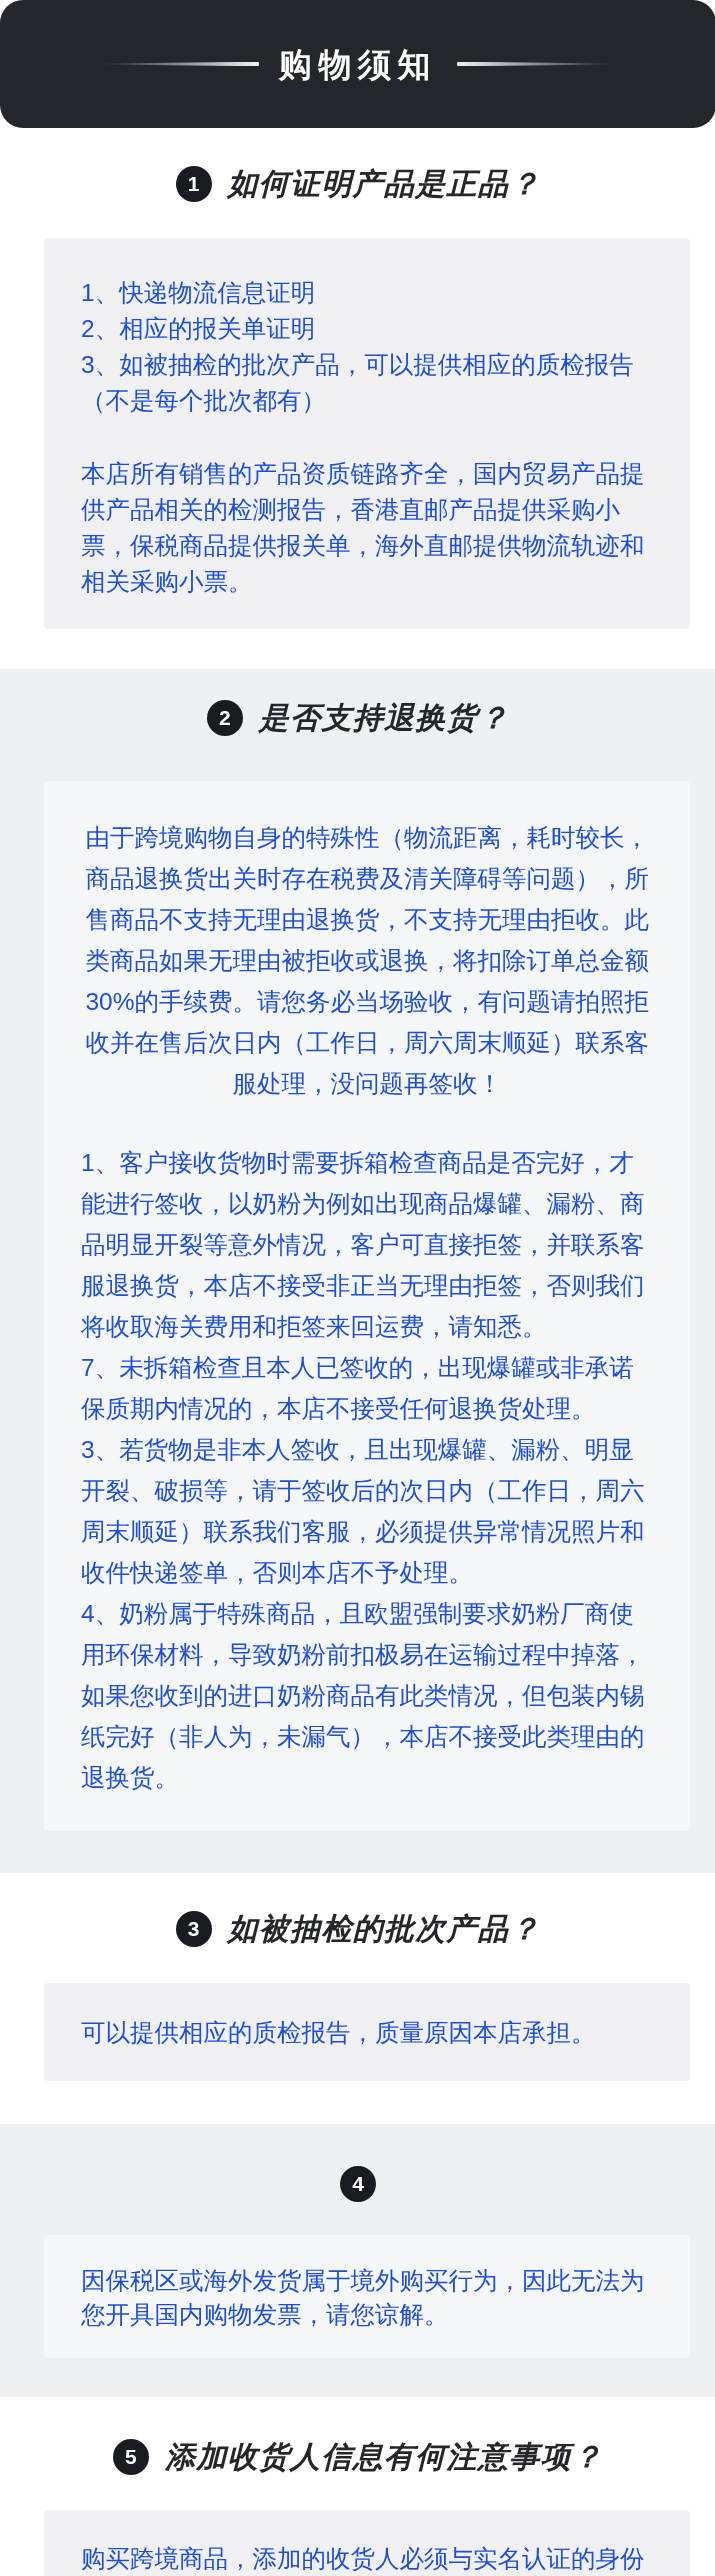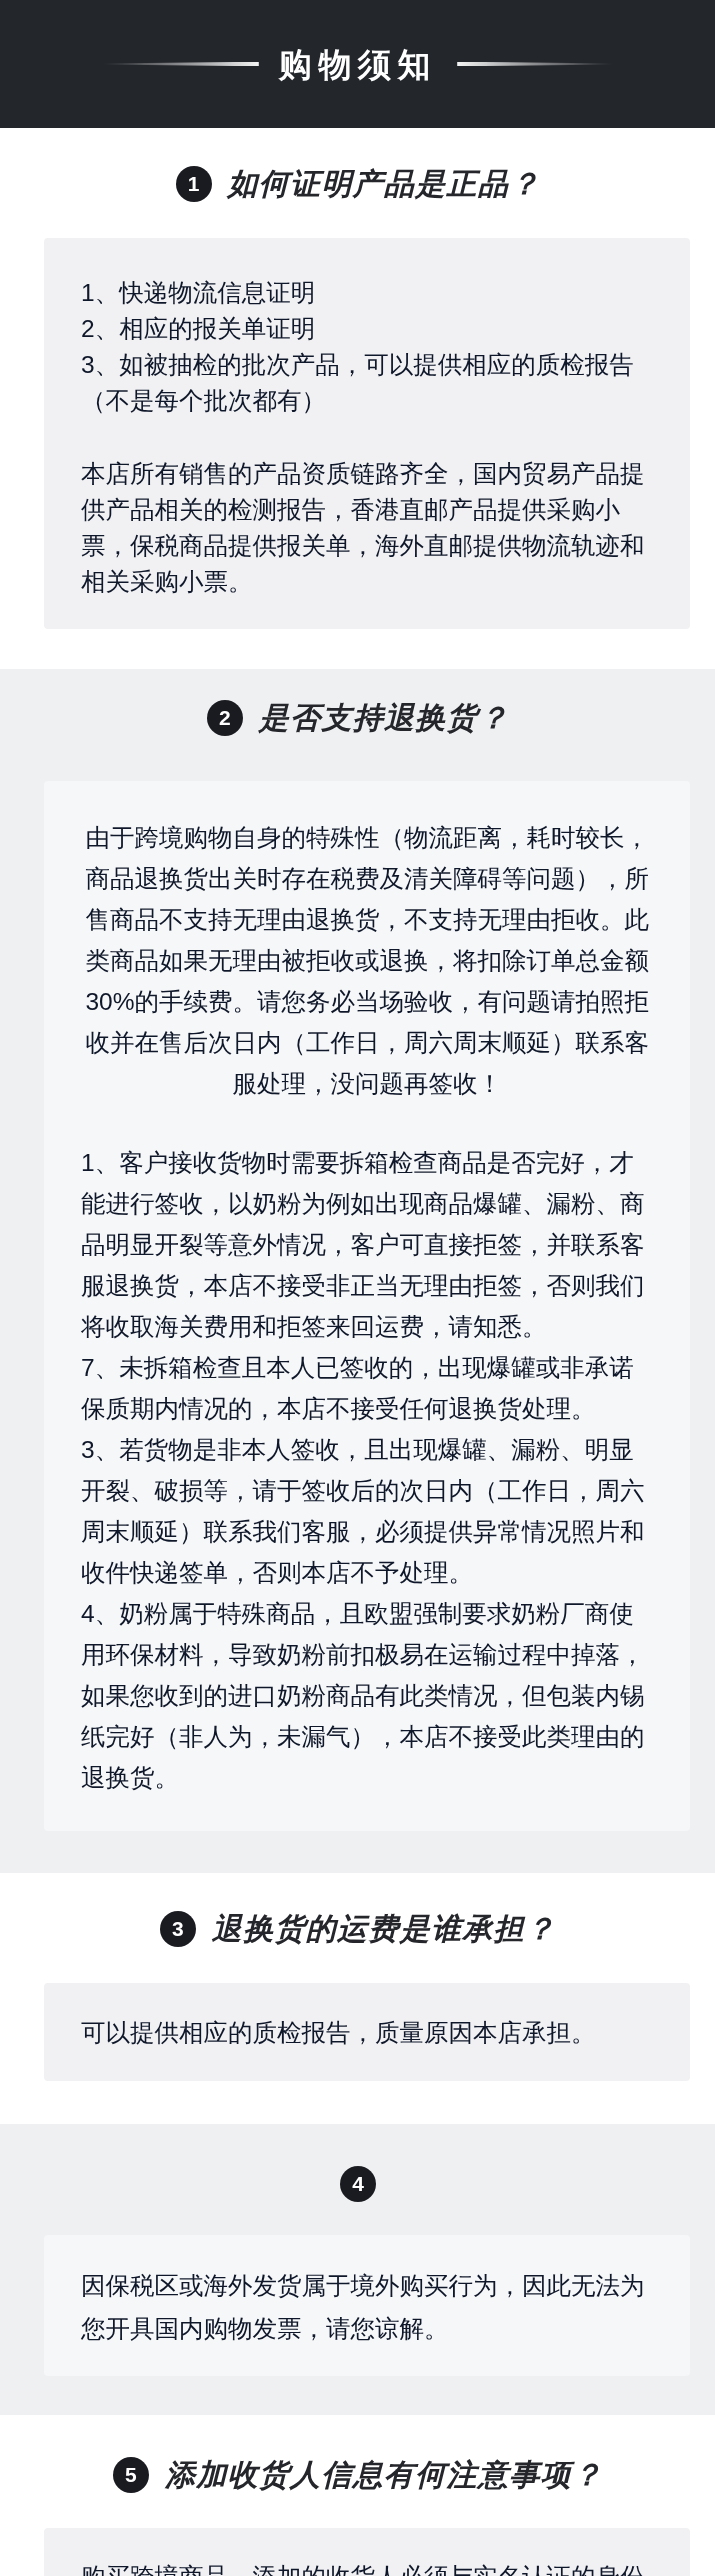--- a/index.html
+++ b/index.html
@@ -1,33 +1,33 @@
 <!DOCTYPE html>
 <html style="font-size:10.6px"><head>
 <meta charset="utf-8">
 <style>
   html,body{margin:0;padding:0;background:#ffffff;}
   body{width:716px;font-family:"Liberation Sans","DejaVu Sans",sans-serif;}
   .page{width:716px;background:#ffffff;padding-bottom:45px;}
 
   
-  .header{height:128px;background:#23262b;display:flex;align-items:center;justify-content:center;gap:20px;}
+  .header{height:128px;background:#23262b;display:flex;align-items:center;justify-content:center;gap:20px;border-radius:23px;}
   .header-title{color:#ffffff;font-size:33px;font-weight:800;letter-spacing:6.6px;line-height:1;}
   .deco{width:156px;height:4.6px;}
   .deco-left{background:linear-gradient(to right,rgba(255,255,255,0),rgba(255,255,255,.95));clip-path:polygon(0 38%,100% 0,100% 100%,0 62%);}
   .deco-right{background:linear-gradient(to left,rgba(255,255,255,0),rgba(255,255,255,.95));clip-path:polygon(0 0,100% 38%,100% 62%,0 100%);}
 
   
   .section-heading{display:flex;align-items:center;justify-content:center;gap:16px;}
   .badge{width:36px;height:36px;border-radius:50%;background:#1a1b21;color:#ffffff;
          font-size:21px;font-weight:800;display:flex;align-items:center;justify-content:center;flex:0 0 auto;}
   .heading-text{font-size:30px;font-weight:800;color:#25262b;letter-spacing:1.3px;line-height:1.15;font-style:italic;}
 
   
-  .box{border-radius:4px;margin-left:44px;margin-right:26.5px;color:#0f172a;font-size:24.5px;}
+  .box{border-radius:4px;margin-left:44px;margin-right:26.5px;color:#1d4ed8;font-size:24.5px;}
   .box p{margin:0;white-space:pre-line;}
   .plain-box{background:#f1f1f3;}
   .band{background:#eef0f2;}
   .band .box{background:#f6f7f8;}
 
   
   .s1 .section-heading{padding-top:38px;}
   .s1 .box{margin-top:36px;padding:37px 36px 29px 37px;line-height:36px;}
   .s1 .box p + p{margin-top:37px;}
 
@@ -35,21 +35,21 @@
   .s2{margin-top:40px;padding:31px 0 42px 0;}
   .s2 .box{margin-top:45px;padding:36px 36px 33px 37px;line-height:41px;}
   .s2 .box p.intro{margin-bottom:38px;text-align:center;}
 
   
   .s3 .section-heading{padding-top:38px;}
   .s3 .box{margin-top:36px;padding:29px 36px 28px 37px;line-height:41px;}
 
   
   .s4{margin-top:43px;padding:42px 0 39px 0;}
-  .s4 .box{margin-top:33px;padding:28.5px 36px 26.5px 37px;line-height:43px;}
+  .s4 .box{margin-top:33px;padding:28.5px 36px 26.5px 37px;line-height:34px;}
 
   
   .s5 .section-heading{padding-top:42px;}
   .s5 .box{margin-top:35px;padding:28px 36px 24px 37px;line-height:41px;}
 </style>
 </head>
 <body>
 
 <div class="page">
 
@@ -82,21 +82,21 @@
       <p>1、客户接收货物时需要拆箱检查商品是否完好，才能进行签收，以奶粉为例如出现商品爆罐、漏粉、商品明显开裂等意外情况，客户可直接拒签，并联系客服退换货，本店不接受非正当无理由拒签，否则我们将收取海关费用和拒签来回运费，请知悉。</p>
       <p>7、未拆箱检查且本人已签收的，出现爆罐或非承诺保质期内情况的，本店不接受任何退换货处理。</p>
       <p>3、若货物是非本人签收，且出现爆罐、漏粉、明显开裂、破损等，请于签收后的次日内（工作日，周六周末顺延）联系我们客服，必须提供异常情况照片和收件快递签单，否则本店不予处理。</p>
       <p>4、奶粉属于特殊商品，且欧盟强制要求奶粉厂商使用环保材料，导致奶粉前扣极易在运输过程中掉落，如果您收到的进口奶粉商品有此类情况，但包装内锡纸完好（非人为，未漏气），本店不接受此类理由的退换货。</p>
     </div>
   </section>
 
   <section class="s3">
     <div class="section-heading">
       <span class="badge">3</span>
-      <span class="heading-text">退换货的运费是谁承担？</span>
+      <span class="heading-text">如被抽检的批次产品？</span>
     </div>
     <div class="box plain-box">
       <p>可以提供相应的质检报告，质量原因本店承担。</p>
     </div>
   </section>
 
   <section class="s4 band">
     <div class="section-heading">
       <span class="badge">4</span>
     </div>

